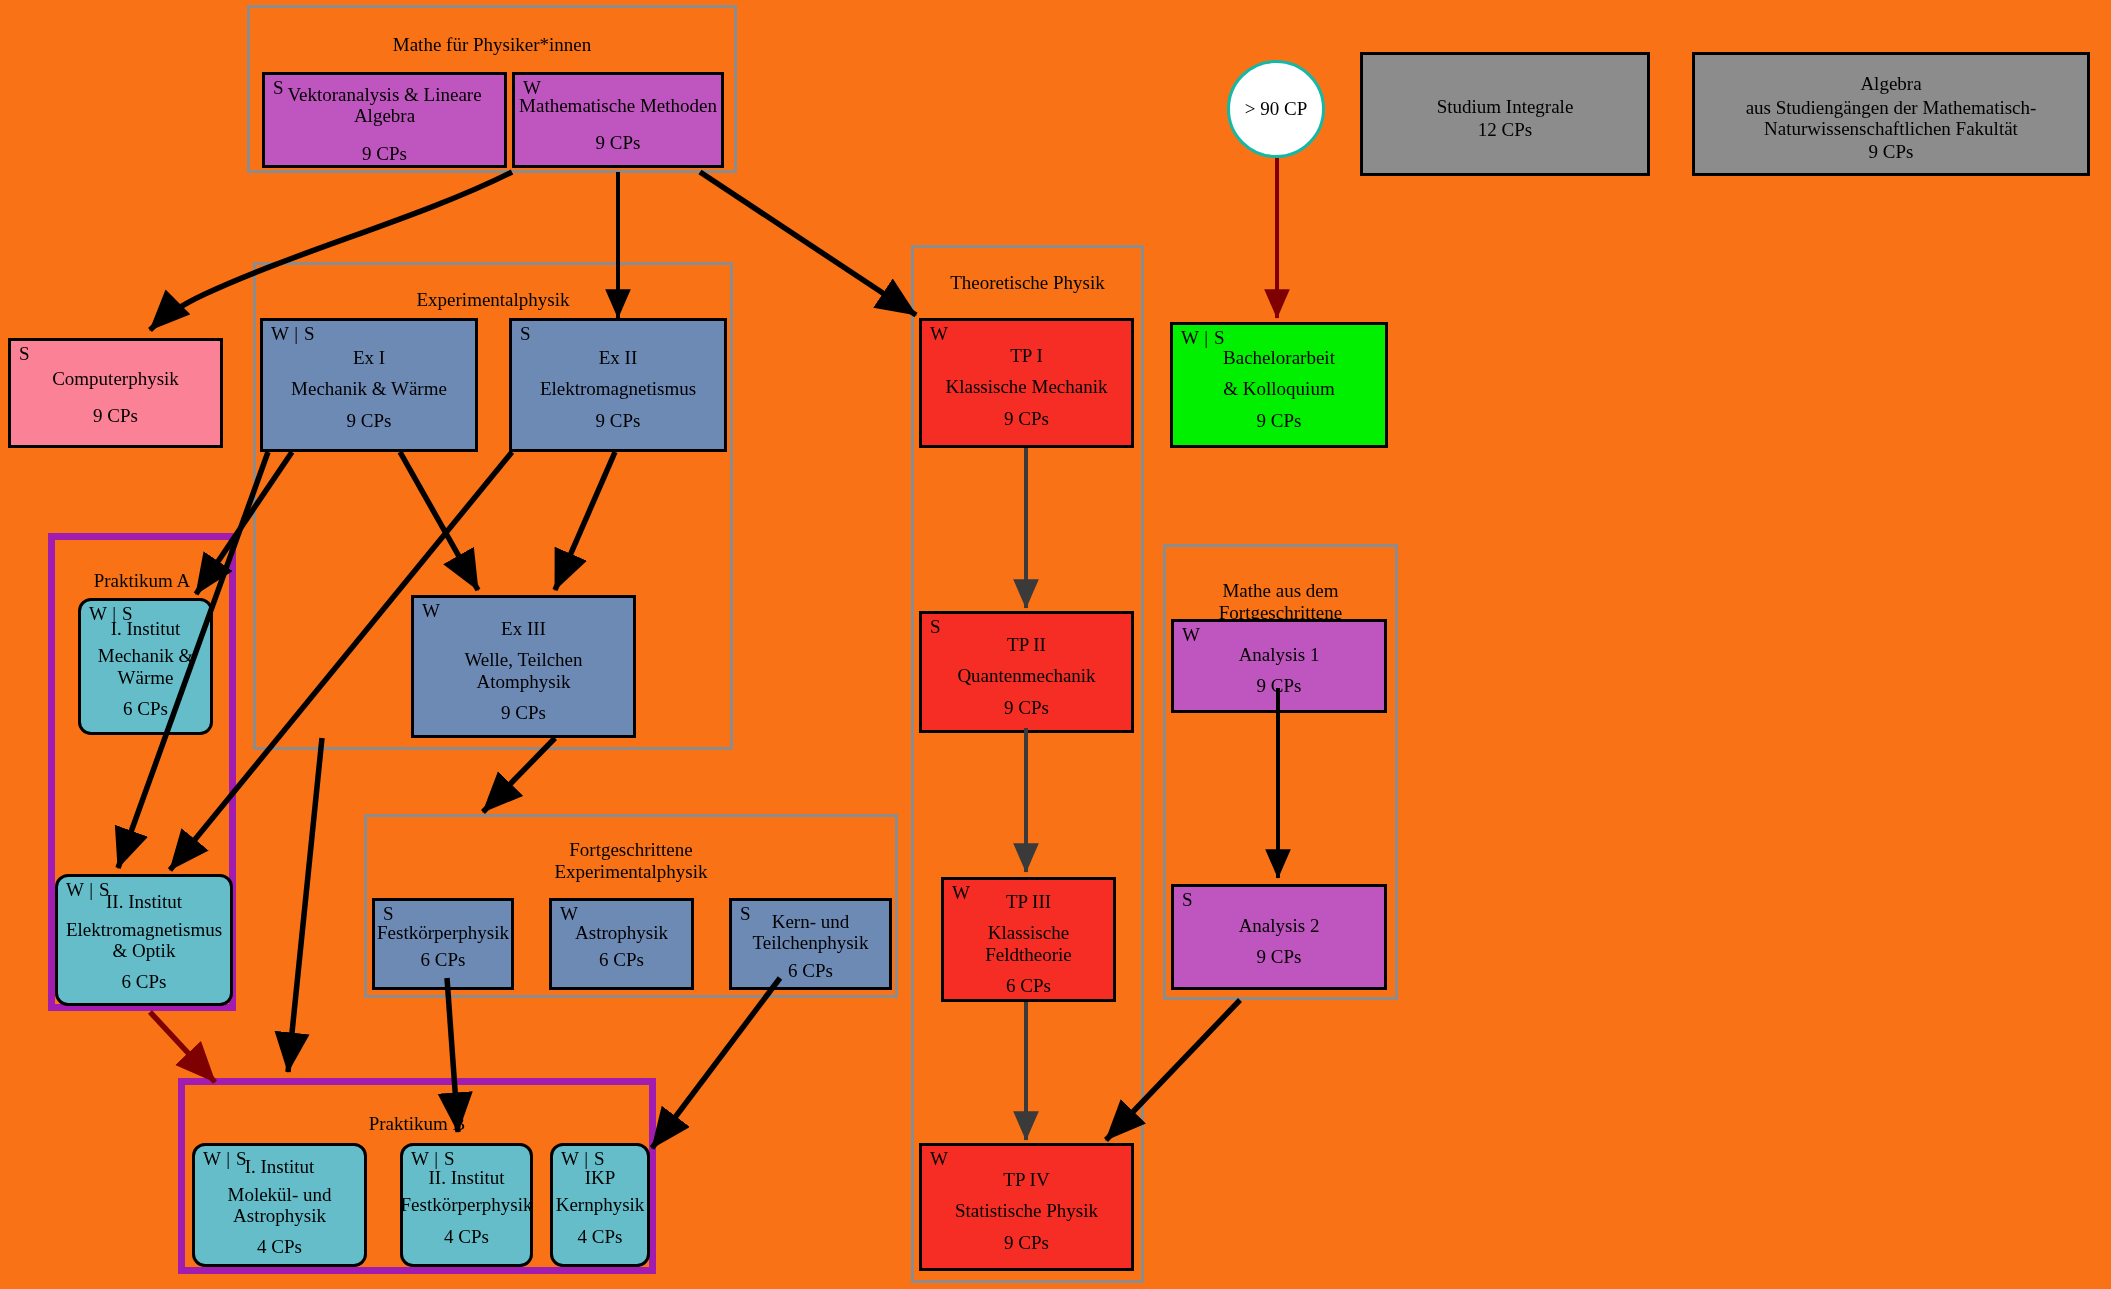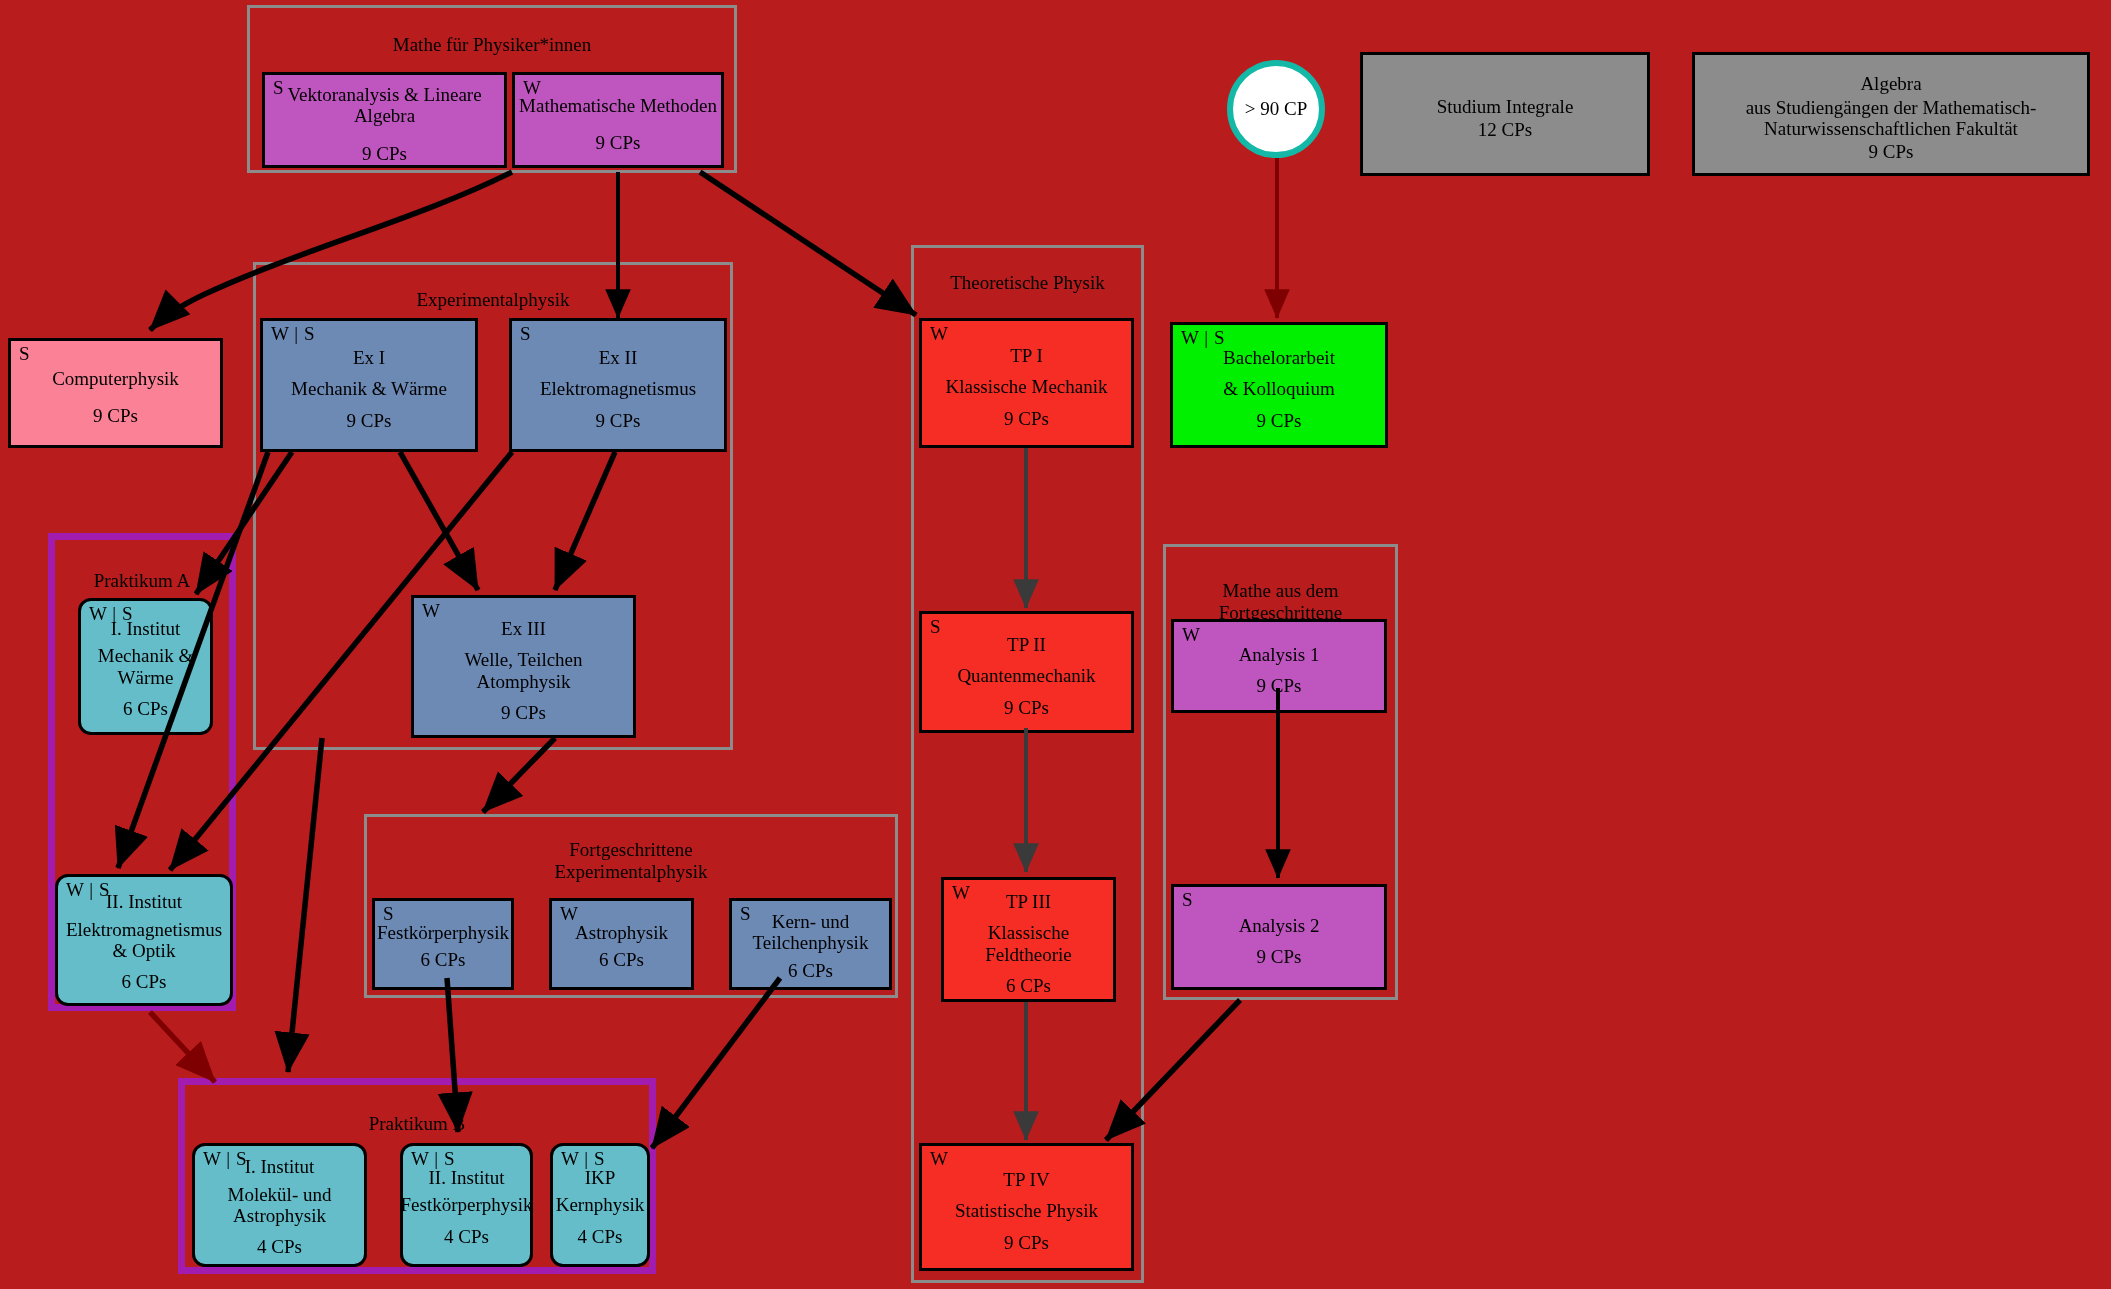--- a/index.html
+++ b/index.html
@@ -6,21 +6,21 @@
   body{
     font-family:"Liberation Serif","DejaVu Serif",serif;
     color:#000;
     -webkit-font-smoothing:antialiased;
   }
   #canvas{
     position:relative;
     width:2111px;
     height:1289px;
     overflow:hidden;
-    background:#b91c1c;
+    background:#f97316;
   }
   svg#edges{
     position:absolute;left:0;top:0;
     width:2111px;height:1289px;
     pointer-events:none;
     z-index:5;
   }
   
   .cluster{
     position:absolute;
@@ -73,21 +73,21 @@
     text-align:center;
     white-space:pre-line;
     color:#000;
     margin:5px 0;
   }
   .node .ln.cp{margin-top:11px;}
   .node .ln.tight{margin:1px 0;}
   
   .gate{
     position:absolute;
-    border:6px solid #14b8a6;
+    border:3px solid #14b8a6;
     border-radius:50%;
     background:#ffffff;
     display:flex;align-items:center;justify-content:center;
     font-size:19px;
     z-index:3;
     box-sizing:border-box;
   }
   
   .infobox .ln{margin:8px 0;}
 </style>

